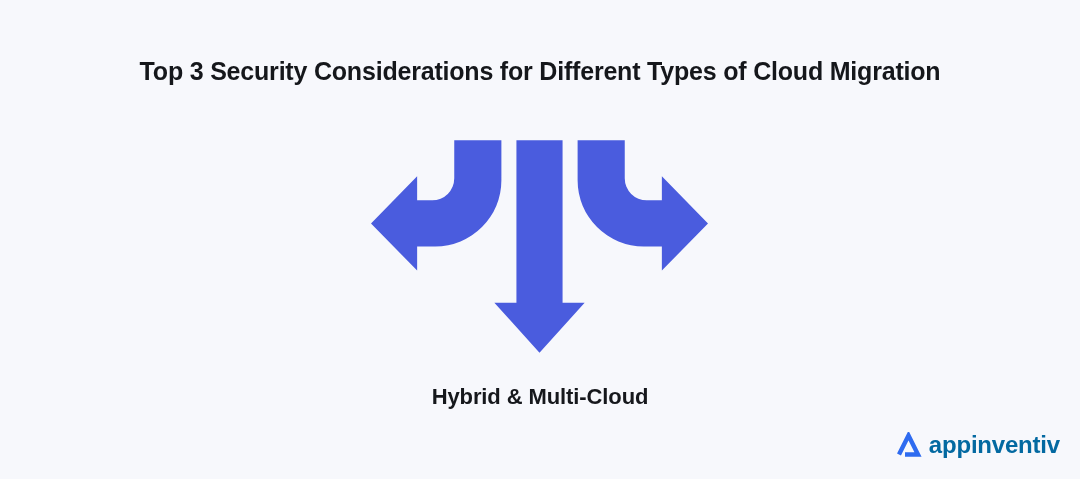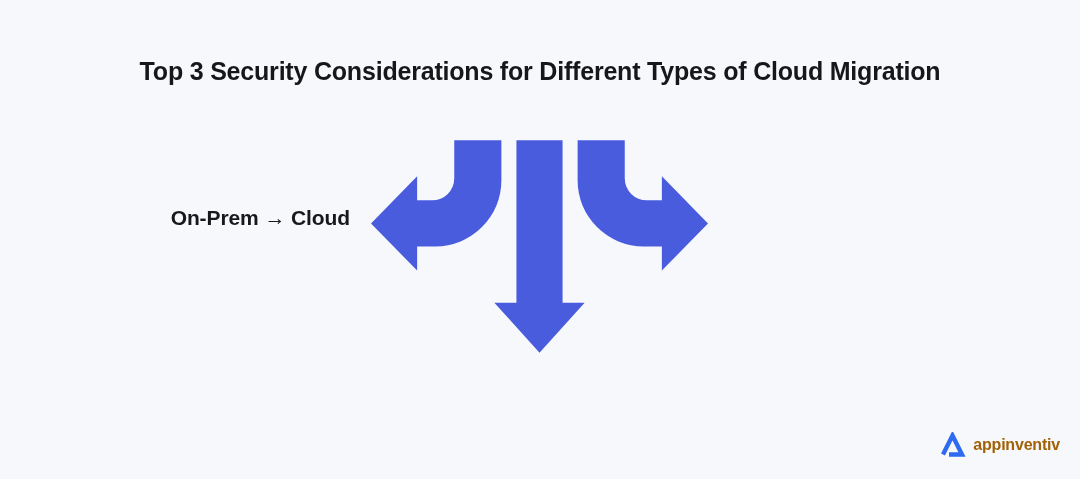--- a/index.html
+++ b/index.html
@@ -71,25 +71,25 @@
     display: flex;
     align-items: center;
     gap: 7px;
   }
   .logo-mark {
     display: block;
     width: 27px;
     height: 25px;
   }
   .logo-text {
-    font-size: 16px;
+    font-size: 24px;
     line-height: 25px;
     font-weight: 600;
     letter-spacing: -0.2px;
-    color: #a16207;
+    color: #0369a1;
   }
 </style>
 </head>
 <body>
 
 <div class="canvas">
 
   <h1 class="title">Top 3 Security Considerations for Different Types of Cloud Migration</h1>
 
   <div class="arrow-graphic">
@@ -98,23 +98,23 @@
         <path id="curved-branch" d="M 83 0 H 130 V 40 A 66 66 0 0 1 64 106 H 46 V 130 L 0 83 L 46 36 V 60 H 61 A 22 22 0 0 0 83 38 Z"></path>
       </defs>
       <g fill="#4A5CDE">
         <use href="#curved-branch"></use>
         <use href="#curved-branch" transform="translate(336,0) scale(-1,1)"></use>
         <path d="M 145 0 H 191 V 162 H 213 L 168 212 L 123 162 H 145 Z"></path>
       </g>
     </svg>
   </div>
 
-  <div class="branch-label label-left">On-Prem → Cloud</div>
 
 
+  <div class="branch-label label-bottom">Hybrid &amp; Multi-Cloud</div>
 
   <div class="logo">
     <svg class="logo-mark" viewBox="0 0 27 25" xmlns="http://www.w3.org/2000/svg">
       <g fill="none" stroke-width="4.4" stroke-linejoin="miter" stroke="#2E6BF0">
         <path d="M 4 22.5 L 13.5 3.5 L 23 22.5 L 10 22.5"></path>
       </g>
     </svg>
     <span class="logo-text">appinventiv</span>
   </div>
 

